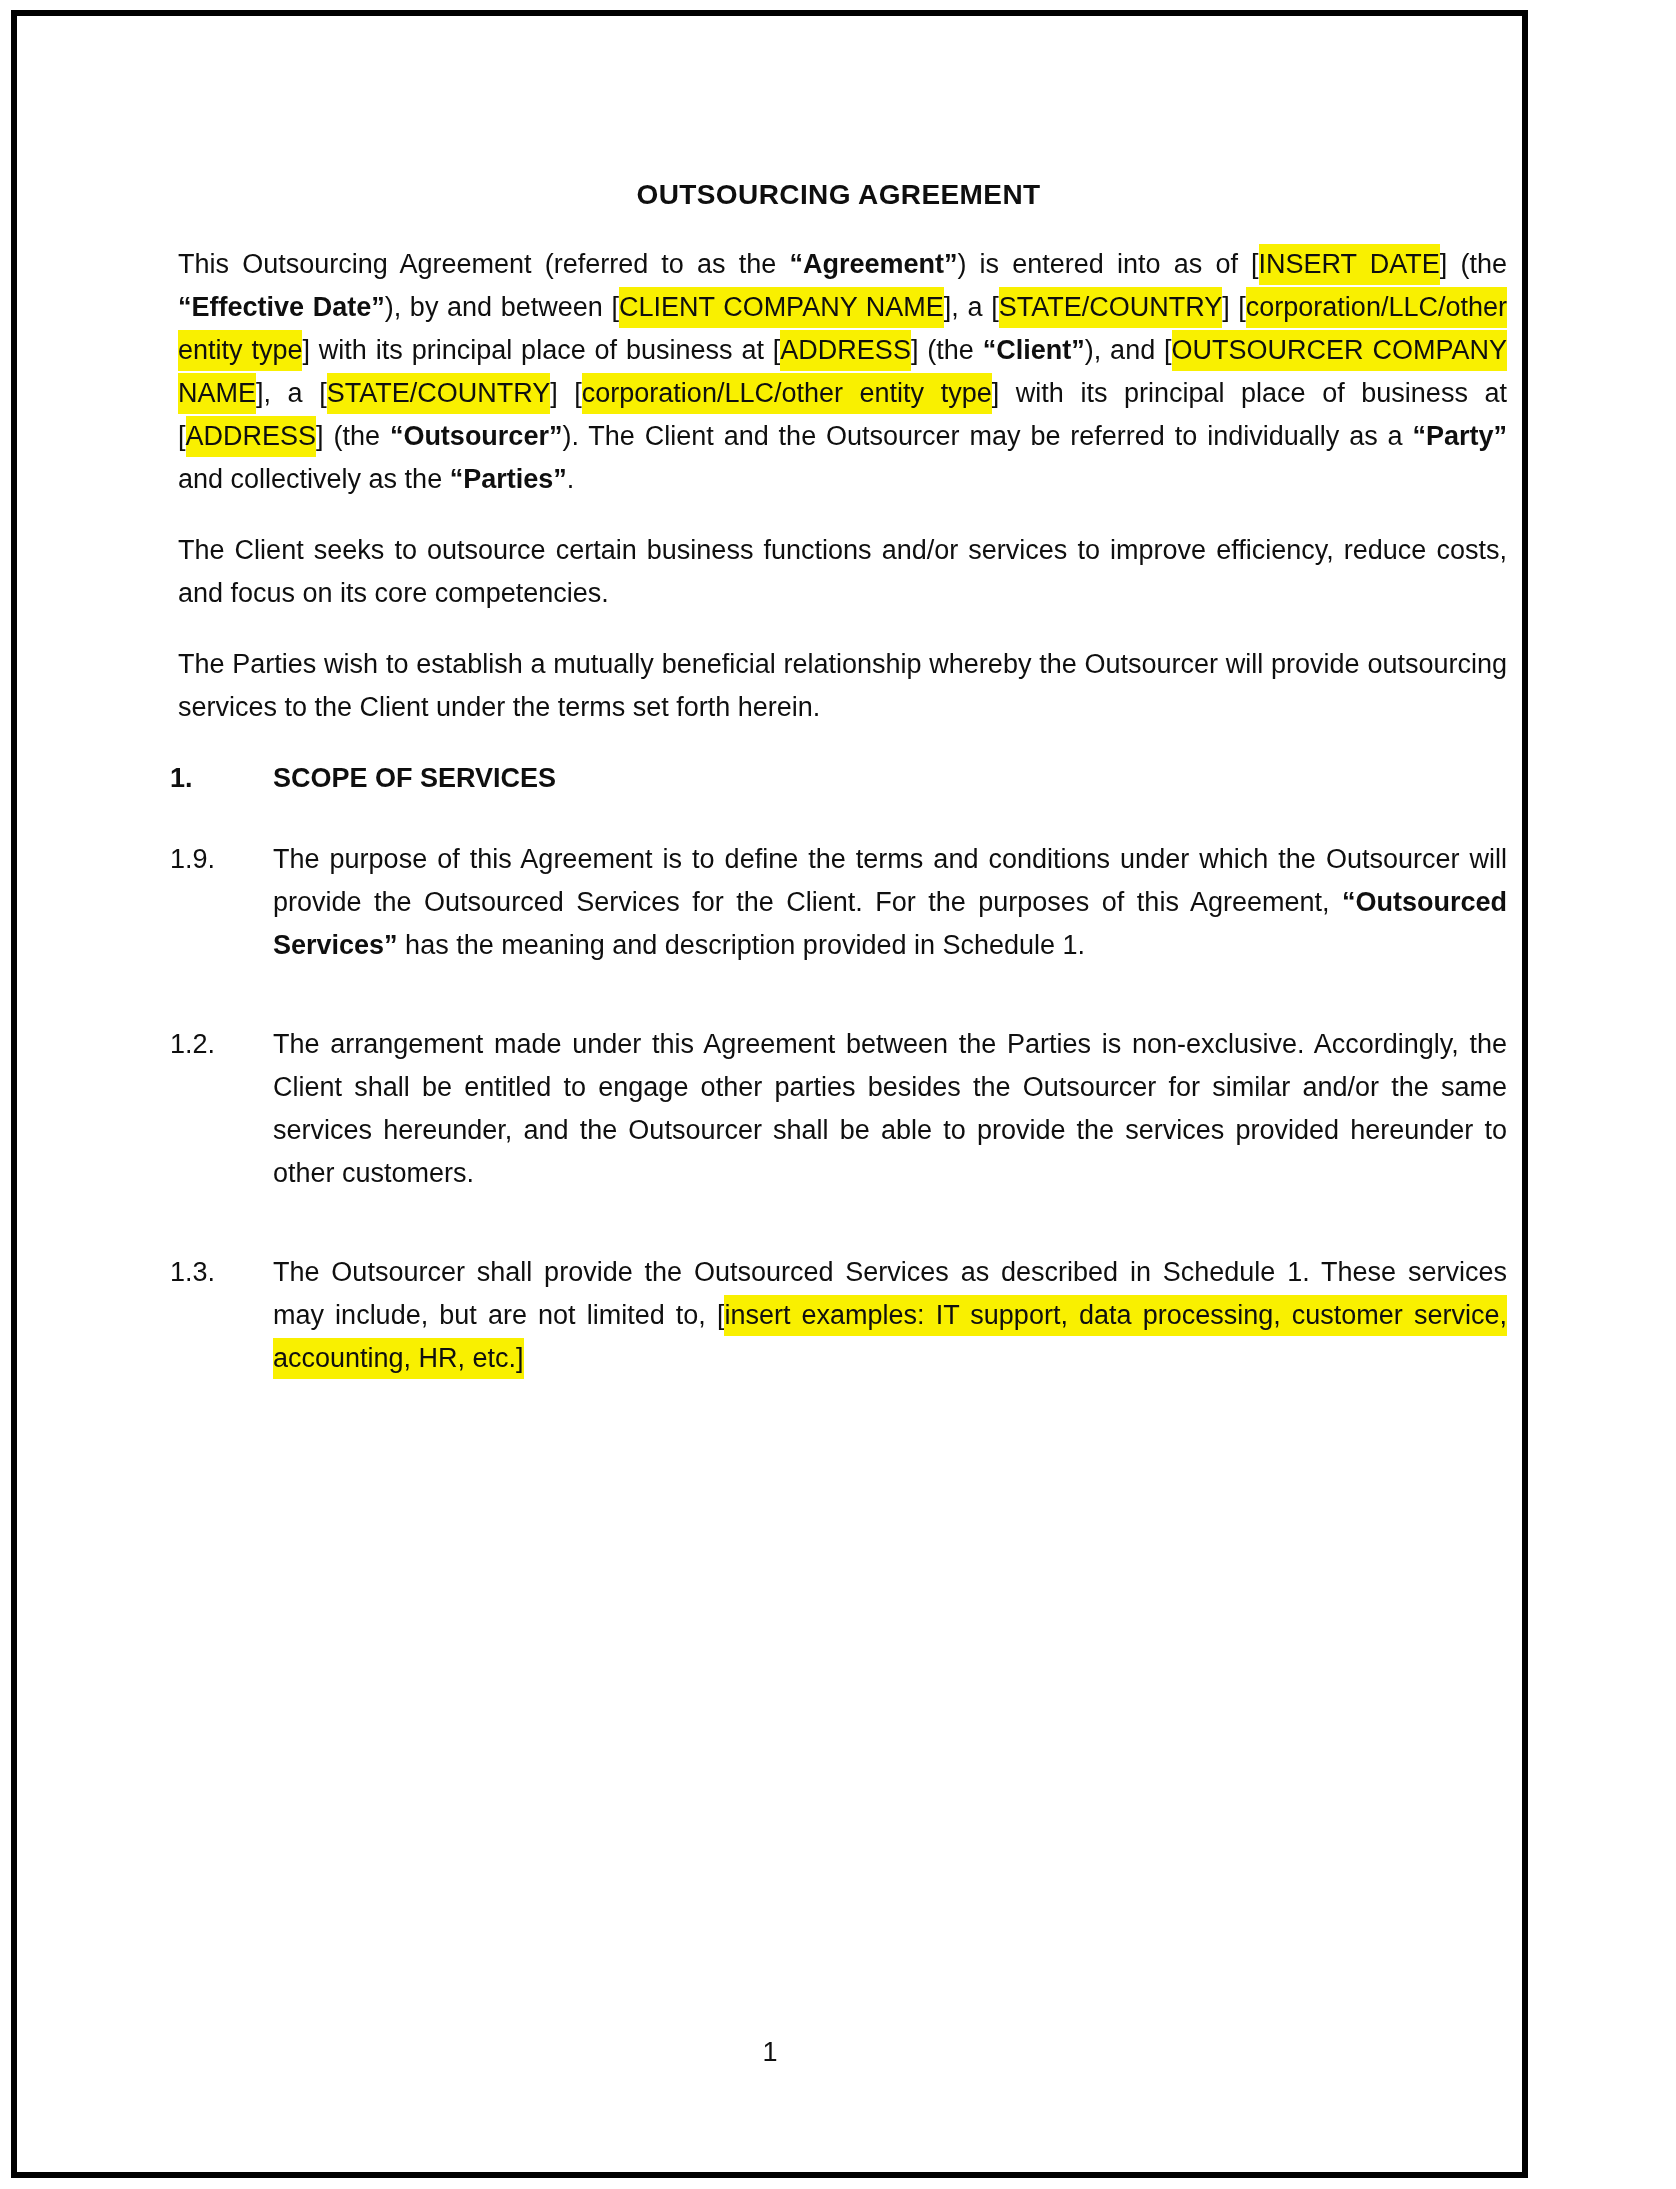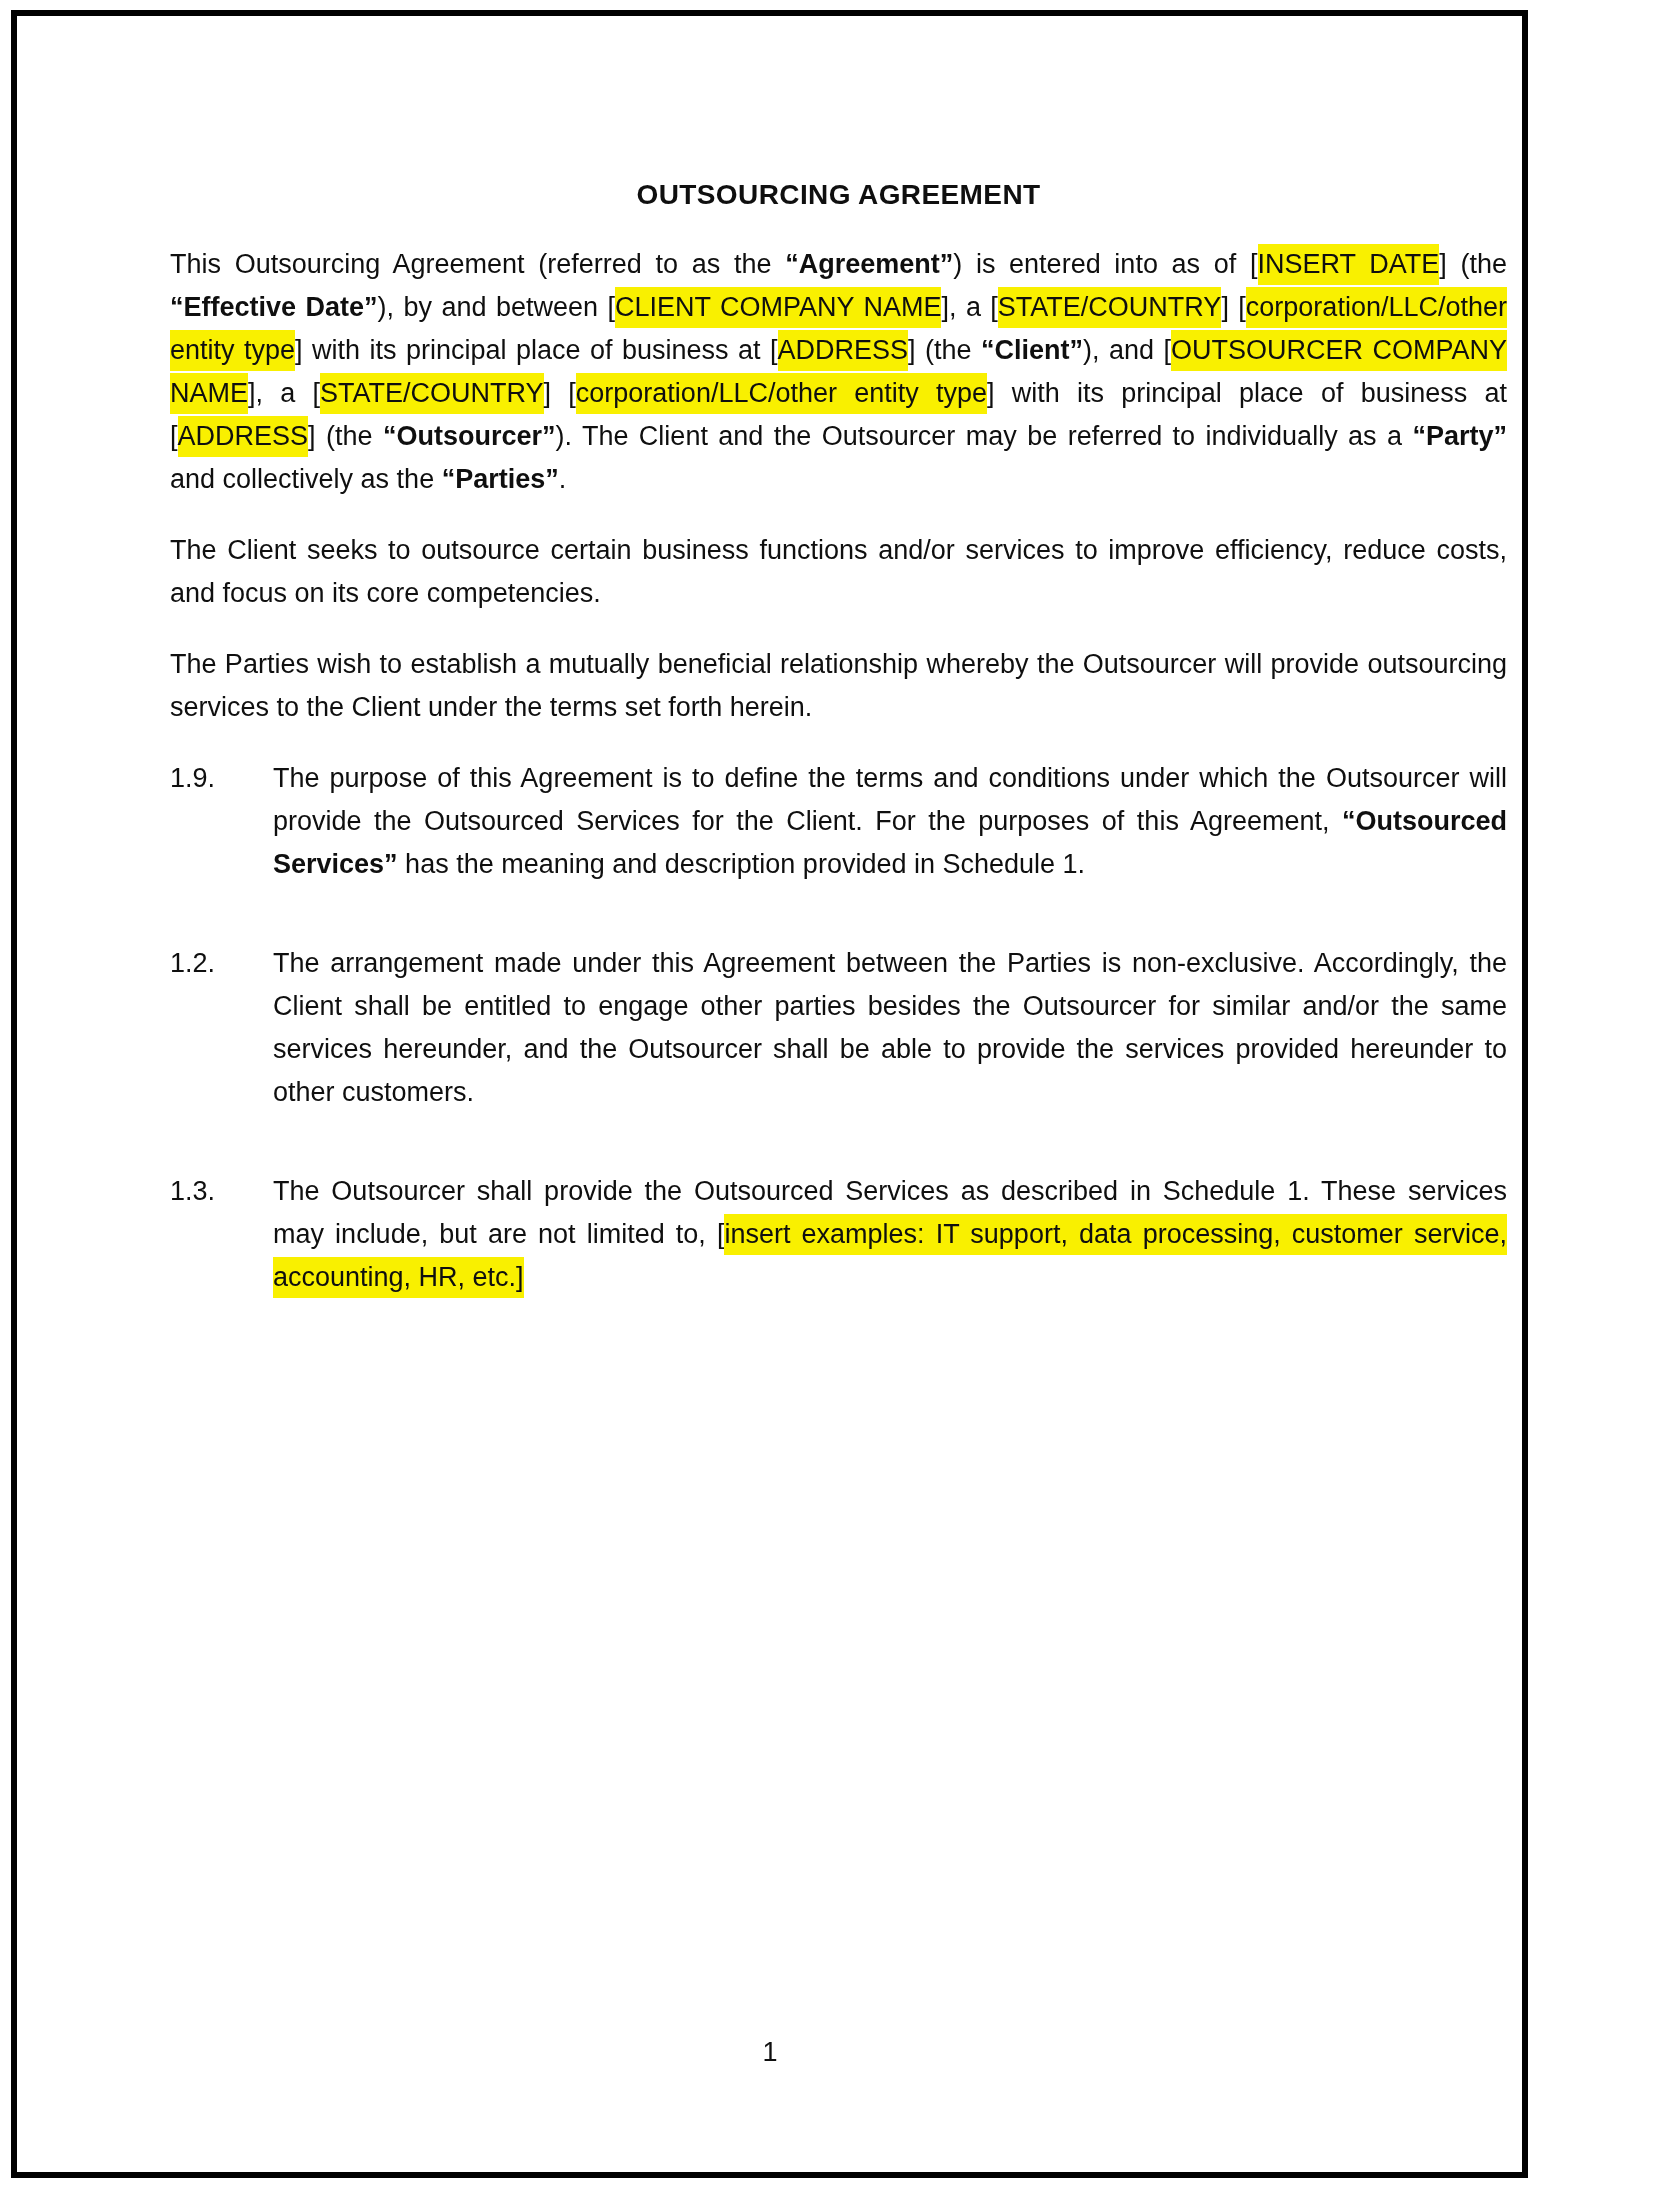--- a/index.html
+++ b/index.html
@@ -29,21 +29,21 @@
     font-size:28px;
     font-weight:bold;
     text-align:center;
     line-height:43px;
     margin:0 0 27px 0;
     letter-spacing:0.4px;
   }
   p{margin:0;}
   .pre{
     text-align:justify;
-    margin:0 0 28px 0;
+    margin:0 0 28px 8px;
   }
   .heading{
     font-weight:bold;
     margin:0 0 38px 0;
     padding-left:103px;
     text-indent:-103px;
   }
   .item{
     text-align:justify;
     margin:0 0 56px 0;
@@ -76,20 +76,21 @@
 <div class="page">
   <div class="frame"></div>
 
   <div class="content">
     <h1 class="title">OUTSOURCING AGREEMENT</h1>
 
     <p class="pre">This Outsourcing Agreement (referred to as the <b>“Agreement”</b>) is entered into as of [<mark>INSERT DATE</mark>] (the <b>“Effective Date”</b>), by and between [<mark>CLIENT COMPANY NAME</mark>], a [<mark>STATE/COUNTRY</mark>] [<mark>corporation/LLC/other entity type</mark>] with its principal place of business at [<mark>ADDRESS</mark>] (the <b>“Client”</b>), and [<mark>OUTSOURCER COMPANY NAME</mark>], a [<mark>STATE/COUNTRY</mark>] [<mark>corporation/LLC/other entity type</mark>] with its principal place of business at [<mark>ADDRESS</mark>] (the <b>“Outsourcer”</b>). The Client and the Outsourcer may be referred to individually as a <b>“Party”</b> and collectively as the <b>“Parties”</b>.</p>
     <p class="pre">The Client seeks to outsource certain business functions and/or services to improve efficiency, reduce costs, and focus on its core competencies.</p>
     <p class="pre">The Parties wish to establish a mutually beneficial relationship whereby the Outsourcer will provide outsourcing services to the Client under the terms set forth herein.</p>
 
+    <p class="heading"><span class="num">1.</span><span>SCOPE OF SERVICES</span></p>
 
     <p class="item"><span class="num">1.9.</span><span>The purpose of this Agreement is to define the terms and conditions under which the Outsourcer will provide the Outsourced Services for the Client. For the purposes of this Agreement, <b>“Outsourced Services”</b> has the meaning and description provided in Schedule 1.</span></p>
     <p class="item"><span class="num">1.2.</span><span>The arrangement made under this Agreement between the Parties is non-exclusive. Accordingly, the Client shall be entitled to engage other parties besides the Outsourcer for similar and/or the same services hereunder, and the Outsourcer shall be able to provide the services provided hereunder to other customers.</span></p>
     <p class="item"><span class="num">1.3.</span><span>The Outsourcer shall provide the Outsourced Services as described in Schedule 1. These services may include, but are not limited to, [<mark>insert examples: IT support, data processing, customer service, accounting, HR, etc.]</mark></span></p>
   </div>
 
   <div class="pagenum">1</div>
 </div>
 
 

